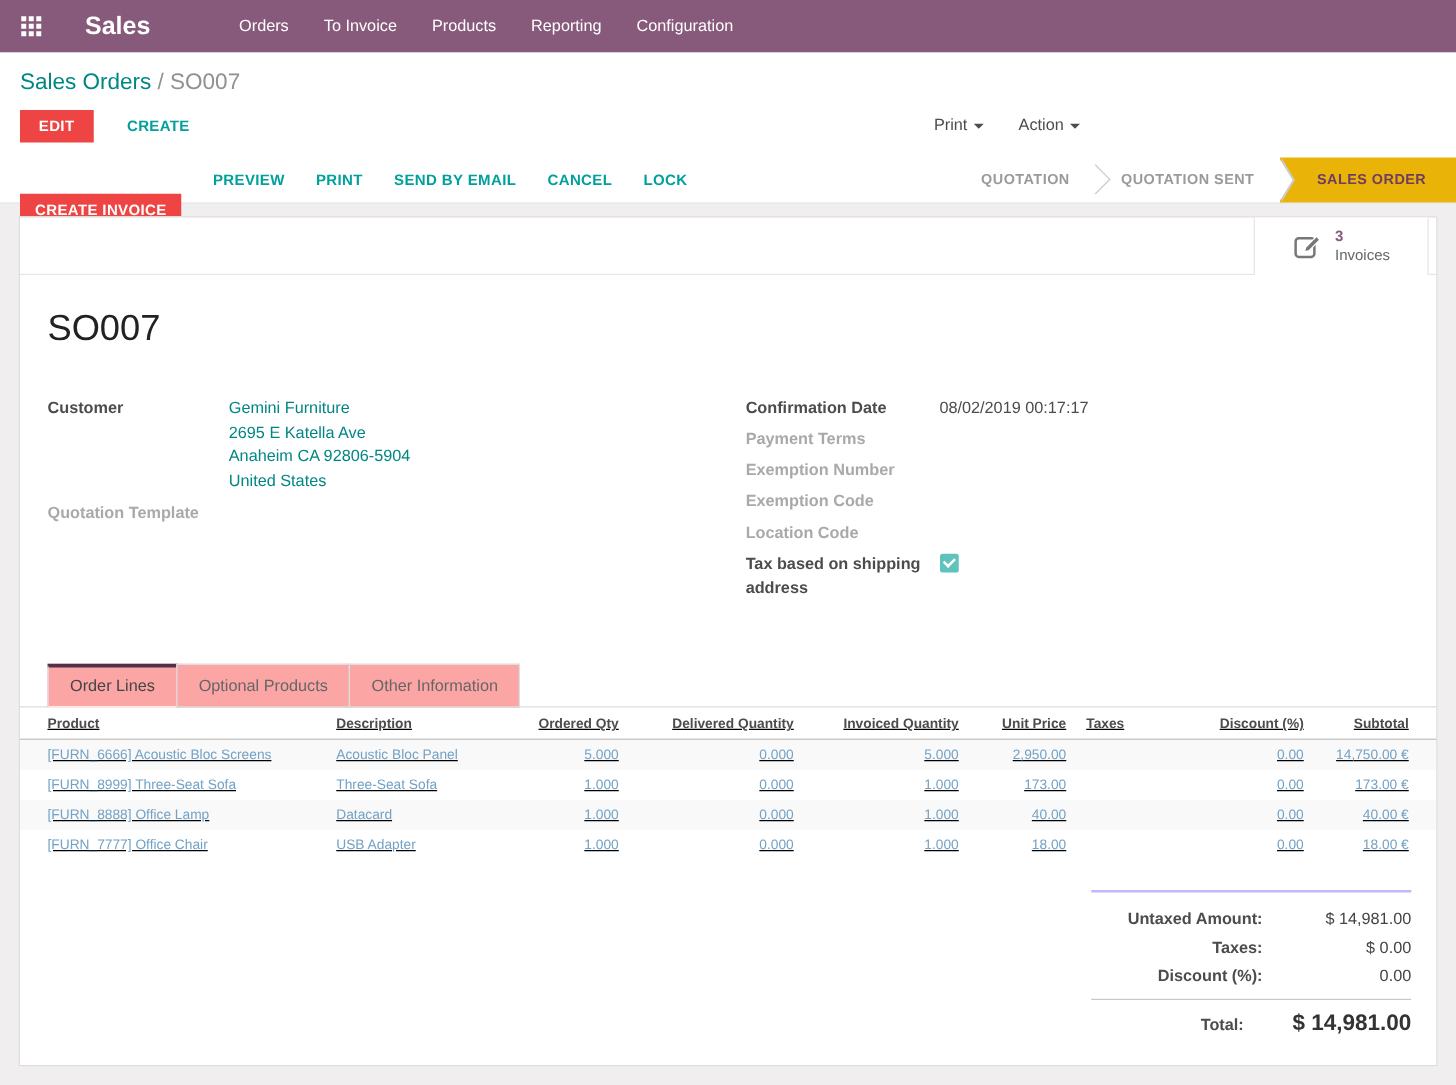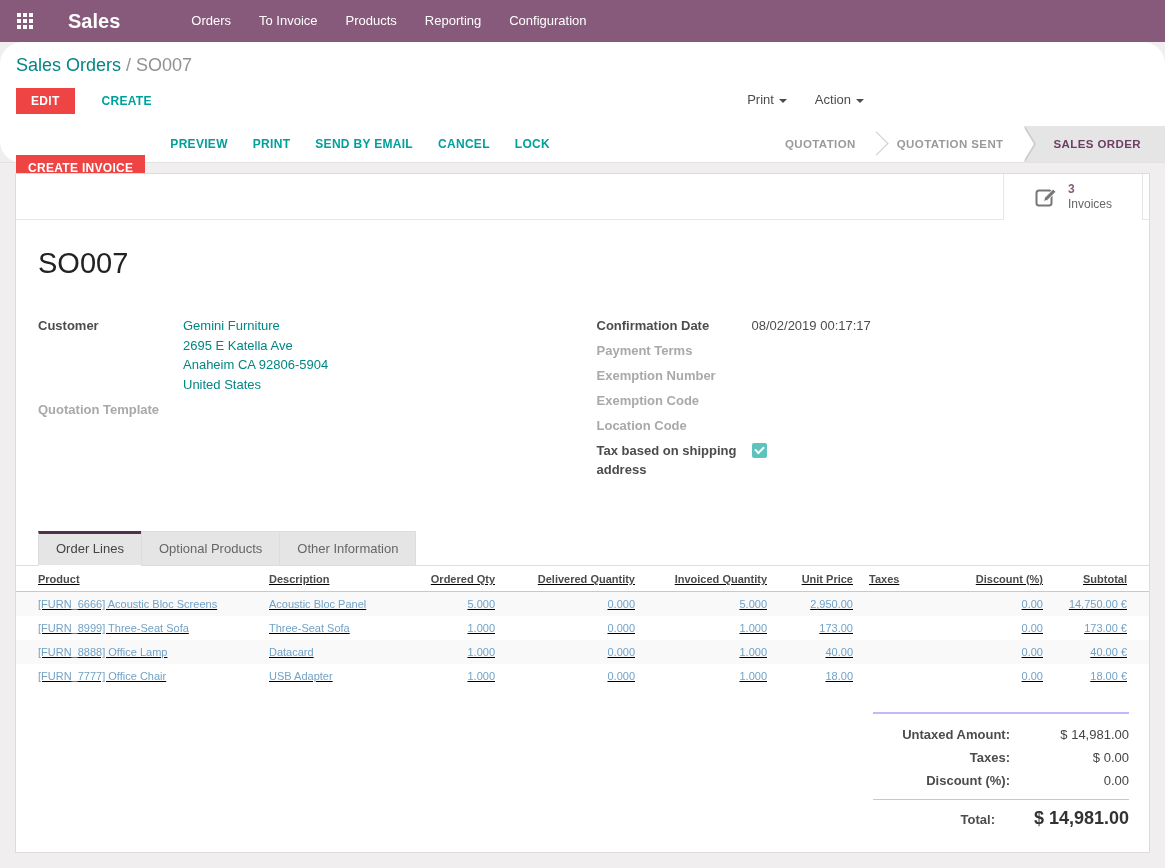--- a/index.html
+++ b/index.html
@@ -8,21 +8,21 @@
 
   
   .navbar { height: 42px; background: #875A7B; display: flex; align-items: center; color: #fff; }
   .apps-icon { display: grid; grid-template-columns: repeat(3, 4px); grid-gap: 2px; margin-left: 17px; cursor: pointer; }
   .apps-icon i { width: 4px; height: 4px; background: #fff; display: block; }
   .brand { font-size: 20px; font-weight: bold; margin-left: 35px; cursor: pointer; }
   .nav-items { display: flex; margin-left: 57px; font-size: 13px; }
   .nav-item { padding: 0 14px; line-height: 42px; cursor: pointer; }
 
   
-  .control-panel { background: #fff; padding-top: 13px; position: relative; border-radius: 22px; }
+  .control-panel { background: #fff; padding-top: 13px; position: relative; }
   .breadcrumb { margin-left: 16px; font-size: 18px; }
   .breadcrumb .parent { color: #008784; cursor: pointer; }
   .breadcrumb .sep, .breadcrumb .current { color: #919191; }
   .cp-buttons { margin: 11px 16px 0; display: flex; align-items: center; position: relative; height: 27px; }
   .btn-primary { background: #ef4444; color: #fff; border: none; font-size: 12px; font-weight: bold;
                  padding: 6px 15px; letter-spacing: .3px; cursor: pointer; font-family: inherit; }
   .btn-link { background: none; border: none; color: #00A09D; font-size: 12px; font-weight: bold;
               letter-spacing: .3px; cursor: pointer; font-family: inherit; padding: 6px 0; }
   .cp-buttons .btn-link { margin-left: 27px; }
   .cp-dropdowns { position: absolute; right: 285px; top: 0; display: flex; gap: 28px; }
@@ -34,21 +34,21 @@
   
   .statusbar-row { margin-top: 12px; height: 37px; border-bottom: 1px solid #e2e2e2;
                    display: flex; justify-content: space-between; }
   .sb-buttons { display: flex; align-items: center; margin-left: 16px; gap: 25px; }
   .sb-buttons .btn-primary { padding: 6px 12px; margin-top: 48px; }
   .statusbar-steps { display: flex; height: 36px; }
   .step { line-height: 36px; padding: 0 20px; font-size: 11.5px; font-weight: bold; color: #9a9a9a;
           letter-spacing: .4px; cursor: pointer; white-space: nowrap; }
   .step-sep { width: 17px; height: 17px; border-top: 1px solid #ccc; border-right: 1px solid #ccc;
               transform: rotate(45deg); margin: 9px -8px 0 -8px; flex-shrink: 0; }
-  .step-active { background: #e5e5e5; color: #6e3d62; position: relative; padding-left: 30px; padding-right: 24px; }
+  .step-active { background: #eab308; color: #6e3d62; position: relative; padding-left: 30px; padding-right: 24px; }
   .step-active::after { content: ""; position: absolute; left: 1px; top: 0; width: 0; height: 0;
       border-top: 18px solid transparent; border-bottom: 18px solid transparent; border-left: 11px solid #ccc; }
   .step-active::before { content: ""; position: absolute; left: -1px; top: 0; width: 0; height: 0; z-index: 1;
       border-top: 18px solid transparent; border-bottom: 18px solid transparent; border-left: 11px solid #fff; }
 
   
   .sheet { background: #fff; border: 1px solid #dcdcdc; margin: 10px 15px 0; min-height: 680px; position: relative; }
   .button-box { height: 46px; border-bottom: 1px solid #e6e6e6; position: relative; }
   .smart-button { position: absolute; right: 6px; top: 0; height: 46px; width: 140px;
                   border-left: 1px solid #e6e6e6; border-right: 1px solid #e6e6e6;
@@ -67,21 +67,21 @@
   .group-right .field-label { width: 155px; }
   .field-label.muted { color: #a9a9a9; }
   .field-value { font-size: 13px; color: #4c4c4c; line-height: 19px; }
   .addr-line { line-height: 19.5px; font-size: 13px; color: #008784; }
   .checkbox { width: 15px; height: 15px; background: #5fc3bd; border-radius: 2px; position: relative; margin-top: 2px; cursor: pointer; }
   .checkbox::after { content: ""; position: absolute; left: 3px; top: 3px; width: 7px; height: 4px;
                      border-left: 2px solid #fff; border-bottom: 2px solid #fff; transform: rotate(-45deg); }
 
   
   .tabs { margin-top: 46px; padding-left: 22px; border-bottom: 1px solid #ddd; display: flex; }
-  .tab { padding: 9px 17px; font-size: 13px; color: #666; border: 1px solid #ddd; background: #e5e5e5;
+  .tab { padding: 9px 17px; font-size: 13px; color: #666; border: 1px solid #ddd; background: #fca5a5;
          margin-right: -1px; margin-bottom: -1px; cursor: pointer; }
   .tab-active { border-top: 3px solid #53304a; border-bottom-color: #fff; color: #444; padding-top: 7px; }
 
   
   .order-table { width: 100%; border-collapse: collapse; table-layout: fixed; font-size: 11px; text-decoration: underline; }
   .order-table th { font-weight: bold; color: #4c4c4c; padding: 7px 8px 6px; border-bottom: 1px solid #c9c9c9; text-align: left; }
   .order-table td { padding: 6px 8px; color: #72a2c6; overflow: hidden; white-space: nowrap; }
   .order-table tbody tr:nth-child(odd) { background: #f9f9f9; }
   .order-table .num { text-align: right; }
   .order-table .first { padding-left: 22px; }

